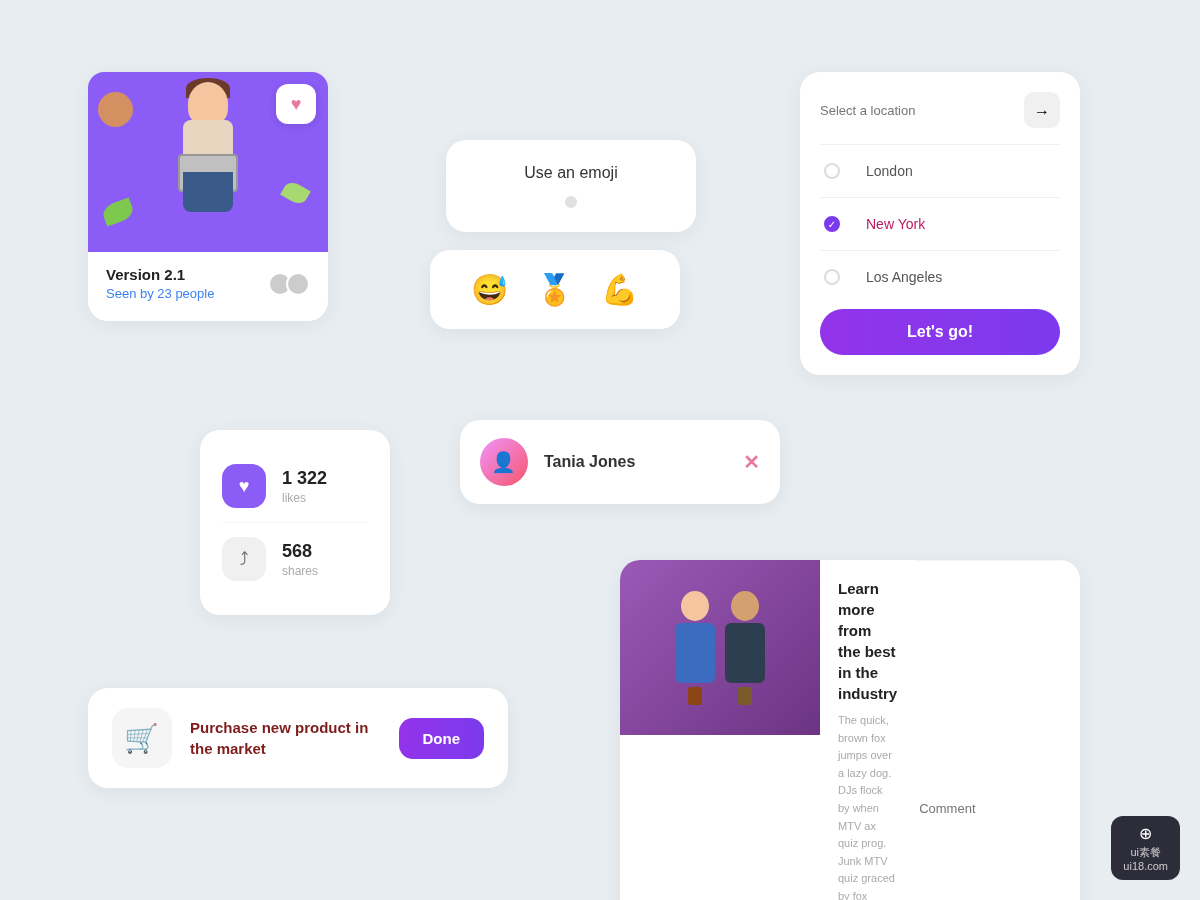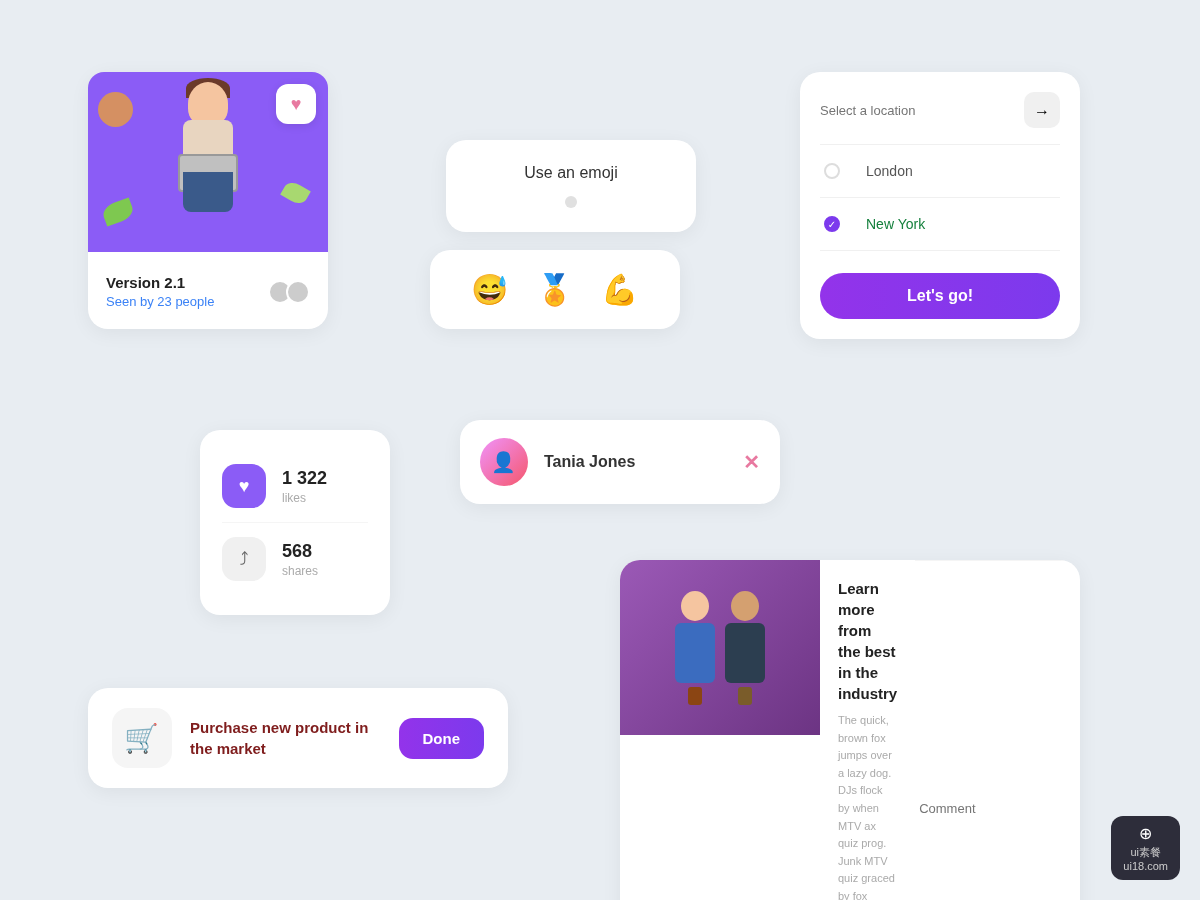--- a/index.html
+++ b/index.html
@@ -122,21 +122,21 @@
       position: absolute;
       top: 12px; right: 12px;
       width: 40px; height: 40px;
       background: #fff;
       border-radius: 12px;
       display: flex; align-items: center; justify-content: center;
       font-size: 18px;
       box-shadow: 0 2px 8px rgba(0,0,0,0.1);
     }
     #version-card .card-body {
-      padding: 22px 18px 0;
+      padding: 14px 18px 0;
       display: flex;
       align-items: center;
       justify-content: space-between;
     }
     #version-card .card-title {
       font-size: 15px;
       font-weight: 600;
       color: #222;
     }
     #version-card .card-sub {
@@ -249,21 +249,21 @@
     .location-option.selected .radio::after {
       content: '✓';
       color: #fff;
       font-size: 10px;
     }
     .location-option .loc-name {
       font-size: 14px;
       color: #555;
     }
     .location-option.selected .loc-name {
-      color: #15803d;
+      color: #be185d;
       font-weight: 500;
     }
     .lets-go-btn {
       width: 100%;
       padding: 14px;
       background: linear-gradient(90deg, #9333ea, #7c3aed);
       color: #fff;
       border: none;
       border-radius: 30px;
       font-size: 16px;
@@ -549,20 +549,24 @@
   <div class="location-option">
     <div class="radio"></div>
     <span class="loc-name">London</span>
   </div>
   <div class="location-divider"></div>
   <div class="location-option selected">
     <div class="radio"></div>
     <span class="loc-name">New York</span>
   </div>
   <div class="location-divider"></div>
+  <div class="location-option">
+    <div class="radio"></div>
+    <span class="loc-name">Los Angeles</span>
+  </div>
   <button class="lets-go-btn">Let's go!</button>
 </div>
 
 <div class="card" id="stats-card">
   <div class="stat-row">
     <div class="stat-icon-box purple">
       <span>♥</span>
     </div>
     <div>
       <div class="stat-num">1 322</div>

